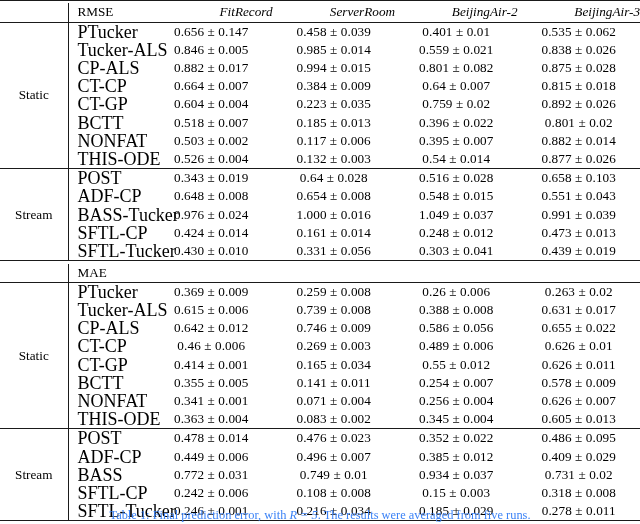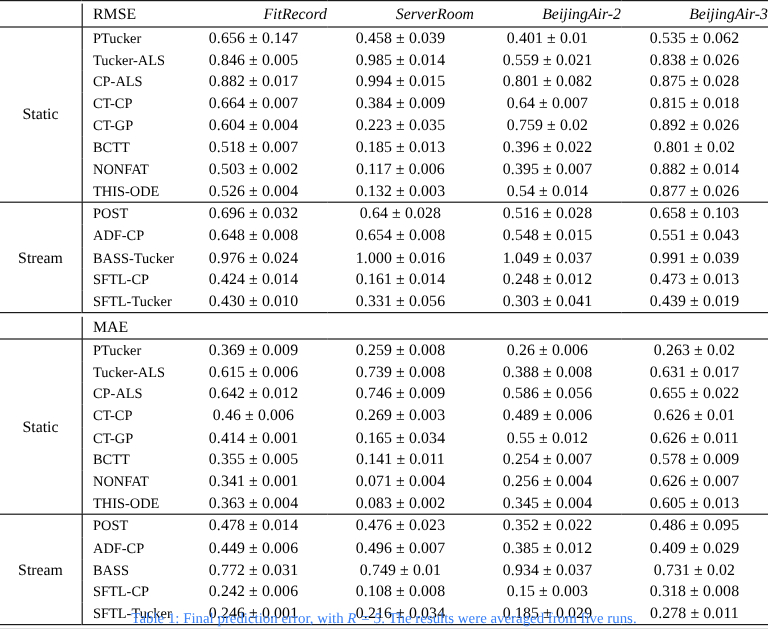--- a/index.html
+++ b/index.html
@@ -58,21 +58,21 @@
   td.vline-left { border-right: 1.2px solid #1a1a1a; }
 
   .group-cell {
     text-align: center;
     font-size: 13.2px;
     vertical-align: middle;
   }
   .method-cell {
     text-align: left;
     padding-left: 9px;
-    font-size: 12px;
+    font-size: 18px;
   }
   .val-cell {
     text-align: center;
     font-size: 13.2px;
     letter-spacing: 0.1px;
   }
   .val-cell.bold { font-weight: normal; }
 
   .metric-cell {
     text-align: left;
@@ -187,21 +187,21 @@
           <td class="val-cell">0.132 ± 0.003</td>
           <td class="val-cell">0.54 ± 0.014</td>
           <td class="val-cell">0.877 ± 0.026</td>
         </tr>
         <tr class="rule-thin">
           <td colspan="6"></td>
         </tr>
         <tr class="datarow">
           <td class="group-cell vline-left" rowspan="5">Stream</td>
           <td class="method-cell">POST</td>
-          <td class="val-cell">0.696 ± 0.032</td>
+          <td class="val-cell">0.343 ± 0.019</td>
           <td class="val-cell">0.64 ± 0.028</td>
           <td class="val-cell">0.516 ± 0.028</td>
           <td class="val-cell">0.658 ± 0.103</td>
         </tr>
         <tr class="datarow">
           <td class="method-cell">ADF-CP</td>
           <td class="val-cell">0.648 ± 0.008</td>
           <td class="val-cell">0.654 ± 0.008</td>
           <td class="val-cell">0.548 ± 0.015</td>
           <td class="val-cell">0.551 ± 0.043</td>

